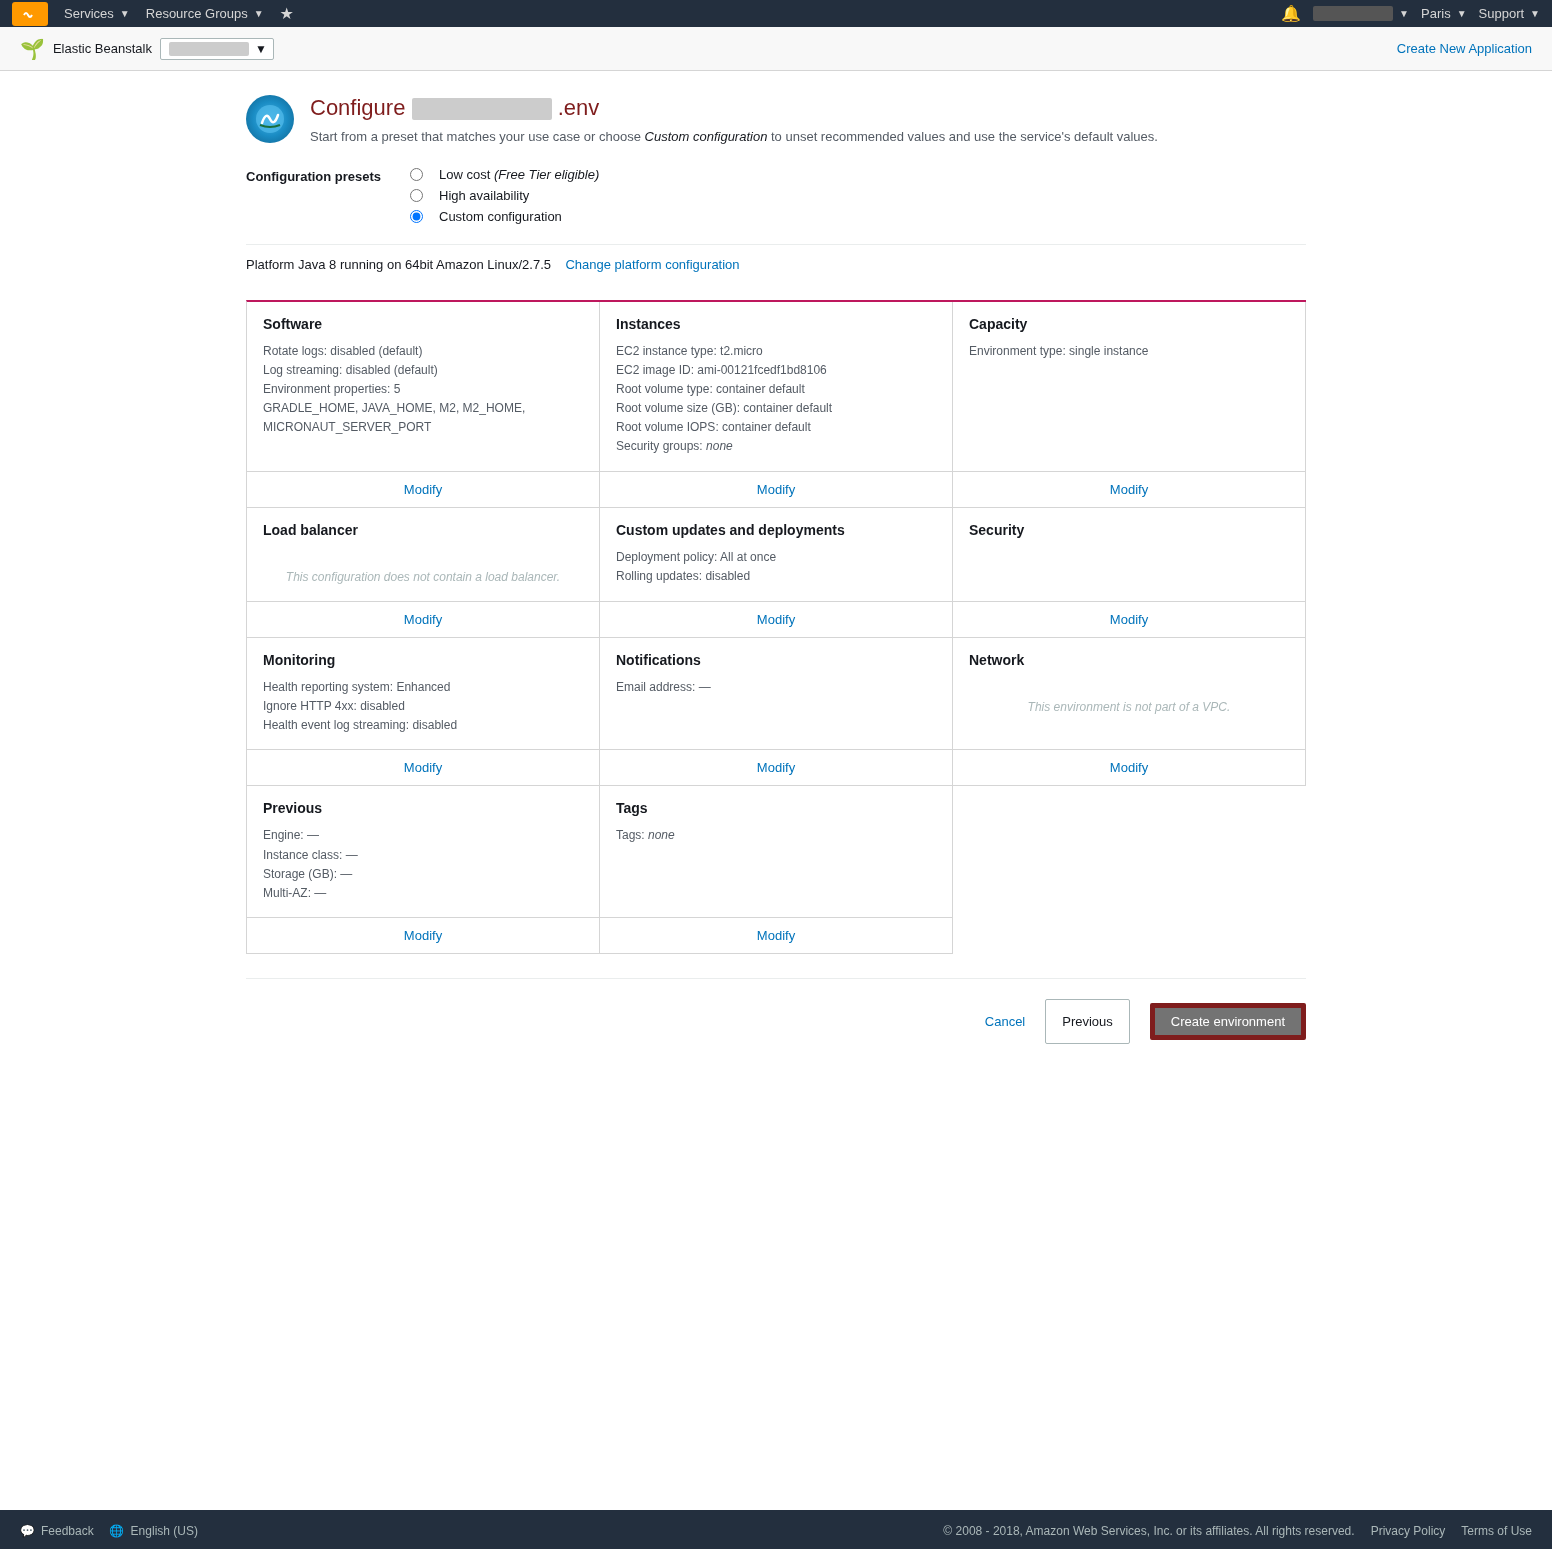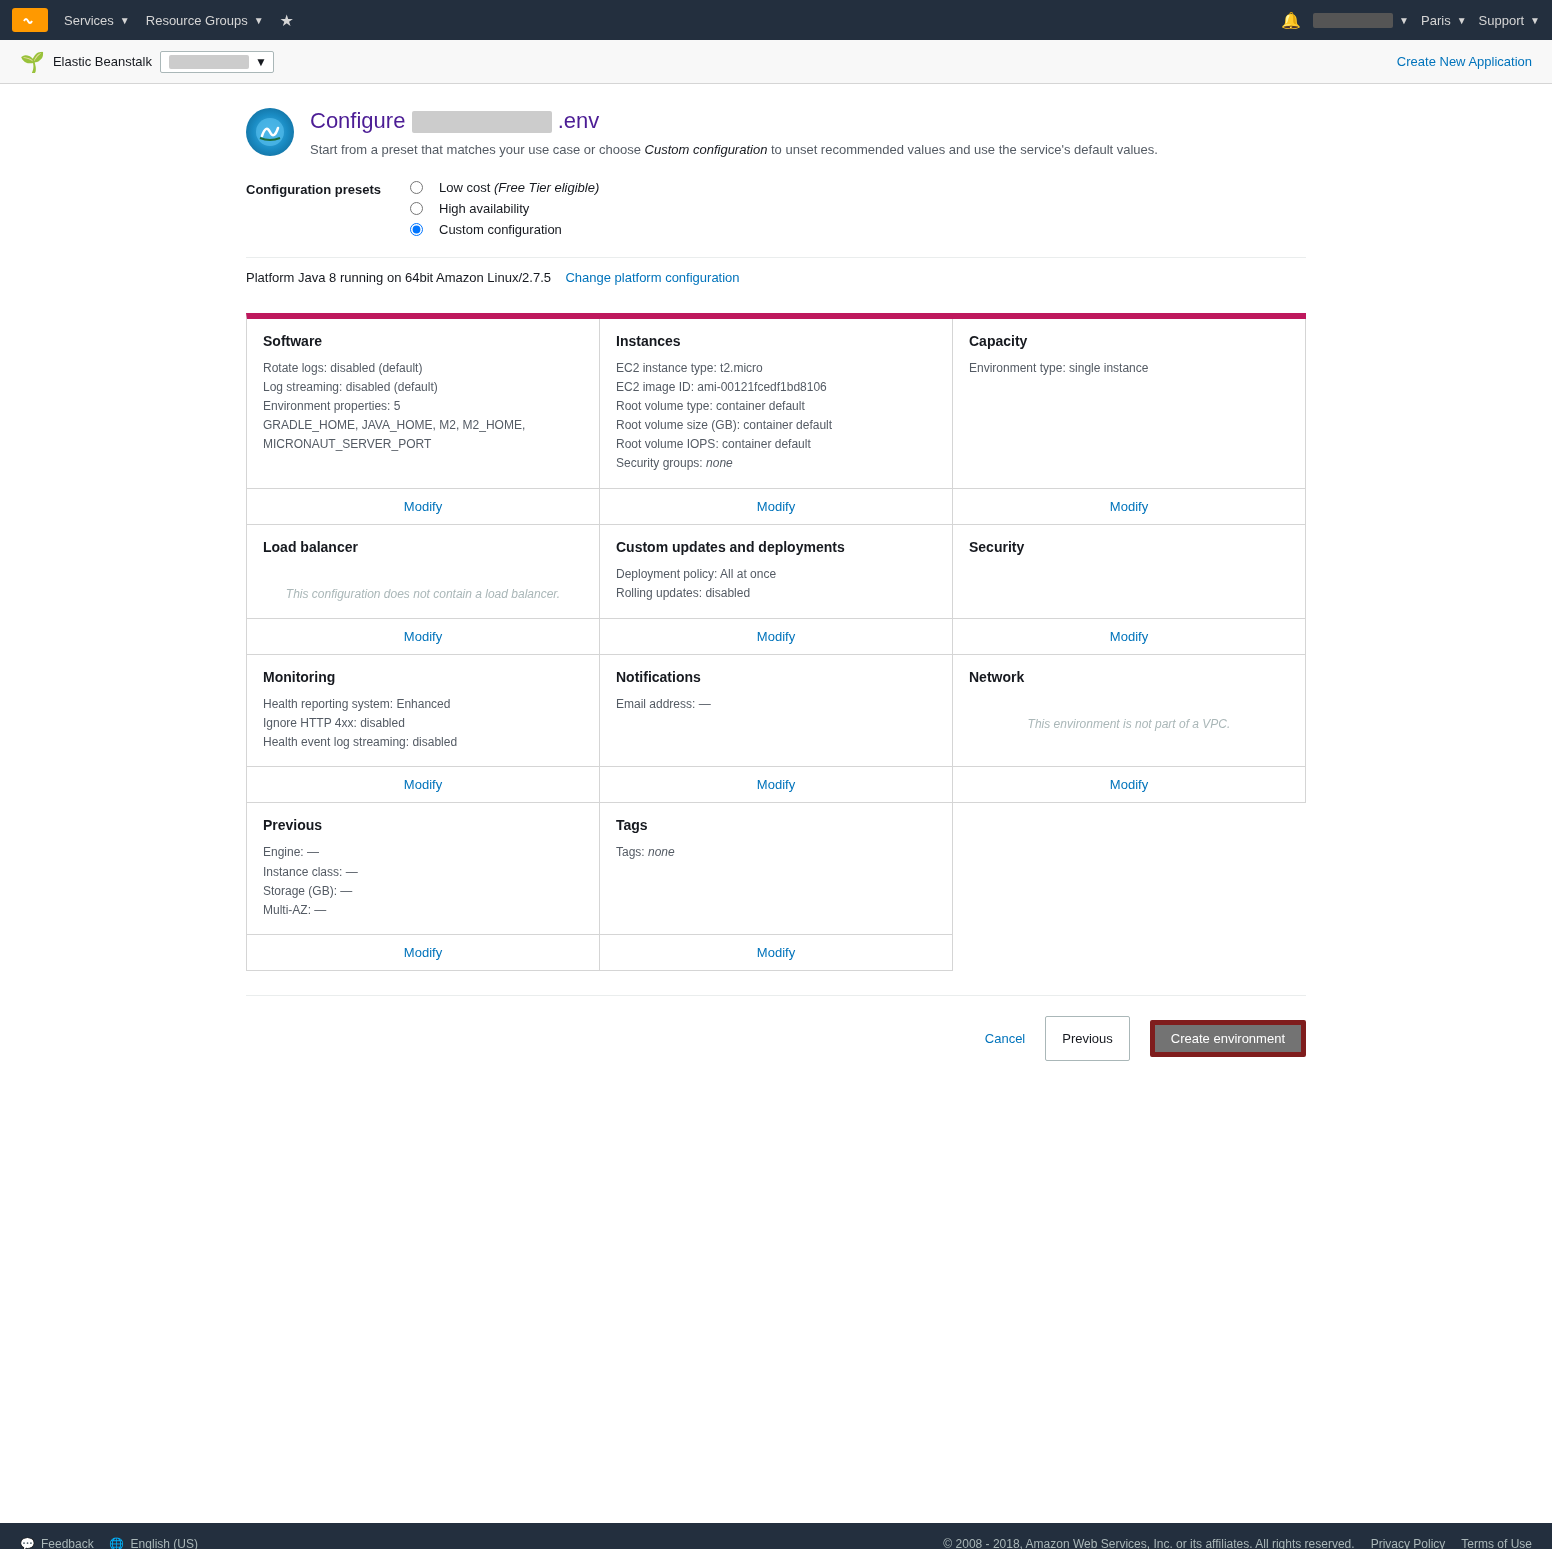--- a/index.html
+++ b/index.html
@@ -1,21 +1,21 @@
 <!DOCTYPE html>
 <html><head>
   <meta charset="utf-8">
   <style>
     * { box-sizing: border-box; margin: 0; padding: 0; }
     body { font-family: 'Amazon Ember', Arial, sans-serif; font-size: 13px; background: #f2f3f3; color: #16191f; min-width: 1100px; }
 
     
     .top-nav {
       background: #232f3e;
-      height: 40px;
+      height: 27px;
       display: flex;
       align-items: center;
       padding: 0 12px;
       gap: 16px;
     }
     .aws-logo {
       width: 36px; height: 24px;
       background: #ff9900;
       border-radius: 3px;
       display: flex; align-items: center; justify-content: center;
@@ -75,21 +75,21 @@
       border-radius: 50%;
       background: radial-gradient(circle, #4db8e8 0%, #1a8cc4 50%, #0d5f8a 100%);
       display: flex; align-items: center; justify-content: center;
       font-size: 20px;
       flex-shrink: 0;
     }
     .page-title-block {}
     .page-title {
       font-size: 22px;
       font-weight: 400;
-      color: #4c1d95;
+      color: #7f1d1d;
       margin-bottom: 6px;
     }
     .page-title .redacted {
       display: inline-block;
       background: #ccc;
       color: transparent;
       border-radius: 2px;
       min-width: 140px;
       height: 22px;
       vertical-align: middle;
@@ -117,21 +117,21 @@
       padding: 12px 0;
       border-top: 1px solid #eaeded;
     }
     .platform-info a { color: #0073bb; text-decoration: none; cursor: pointer; }
 
     
     .card-grid {
       display: grid;
       grid-template-columns: 1fr 1fr 1fr;
       gap: 0;
-      border-top: 6px solid #be185d;
+      border-top: 2px solid #be185d;
       border-left: 1px solid #d5d5d5;
     }
     .config-card {
       background: white;
       border-right: 1px solid #d5d5d5;
       border-bottom: 1px solid #d5d5d5;
       display: flex;
       flex-direction: column;
     }
     .card-body { padding: 14px 16px; flex: 1; }

